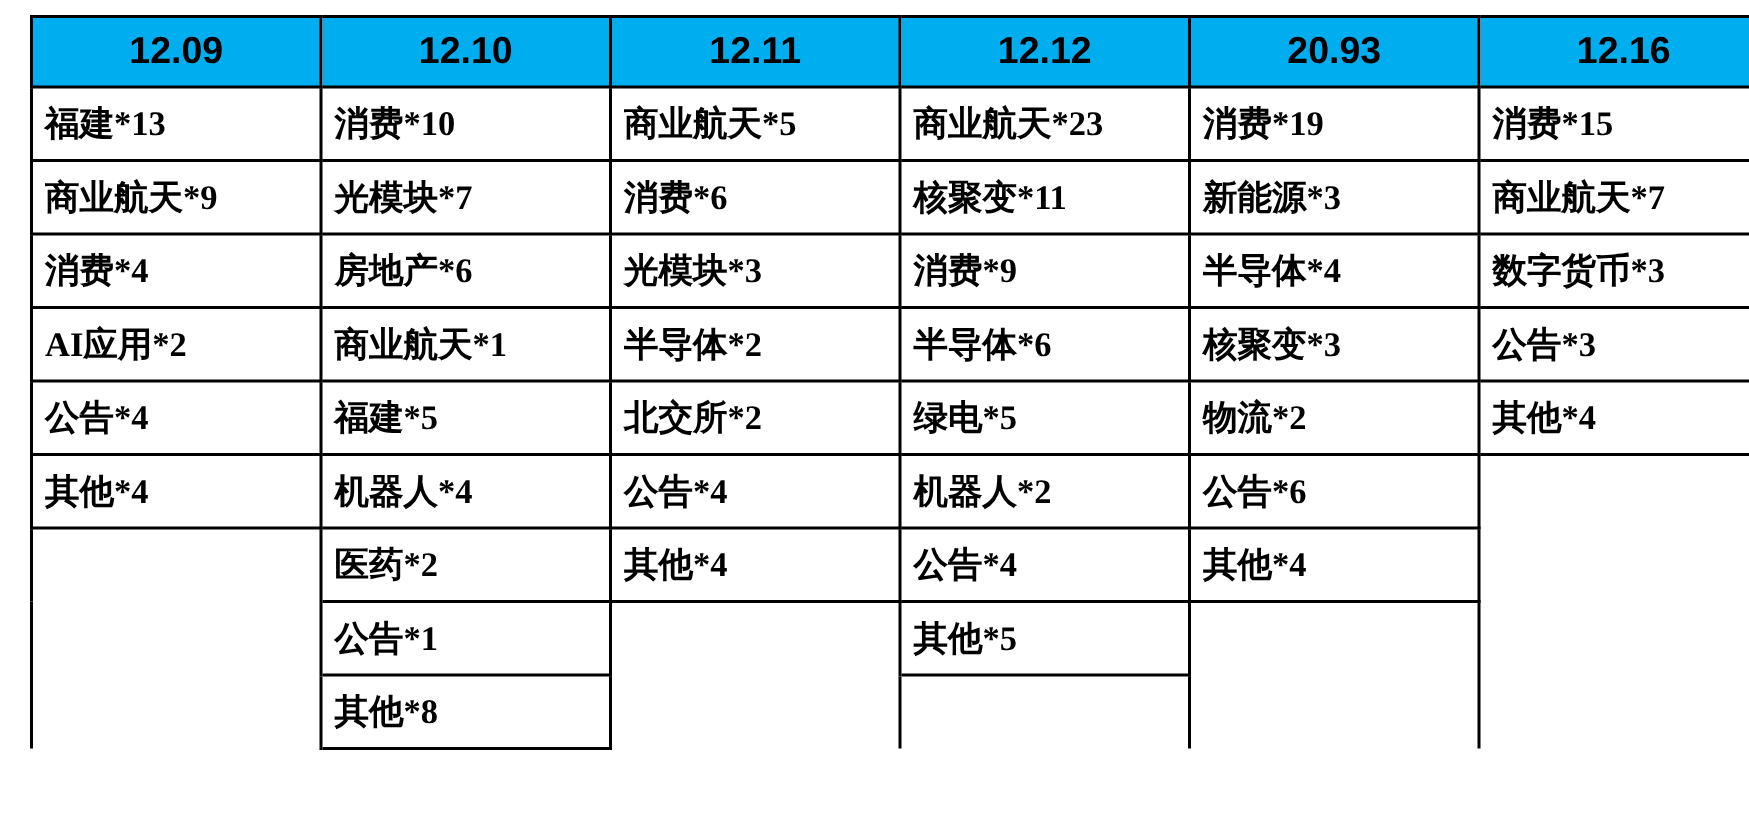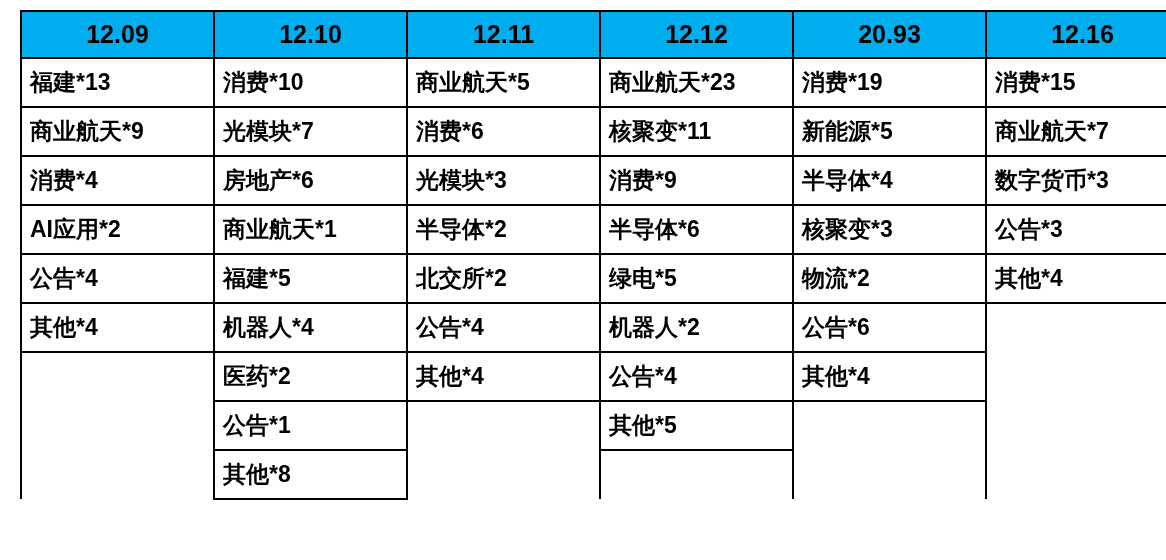--- a/index.html
+++ b/index.html
@@ -39,20 +39,21 @@
     overflow: hidden;
   }
   table.grid th {
     background: #00AEEF;
     text-align: center;
     font-size: 25px;
     height: 45px;
   }
   table.grid td {
     text-align: left;
+    font-family: Liberation Serif, serif;
   }
   table.grid td.empty {
     border-left: 2px solid #000000;
     border-right: 2px solid #000000;
     border-top: none;
     border-bottom: none;
   }
   table.grid tr.last td.empty {
     border-bottom: none;
   }
@@ -87,21 +88,21 @@
           <td>商业航天*5</td>
           <td>商业航天*23</td>
           <td>消费*19</td>
           <td>消费*15</td>
         </tr>
         <tr>
           <td>商业航天*9</td>
           <td>光模块*7</td>
           <td>消费*6</td>
           <td>核聚变*11</td>
-          <td>新能源*5</td>
+          <td>新能源*3</td>
           <td>商业航天*7</td>
         </tr>
         <tr>
           <td>消费*4</td>
           <td>房地产*6</td>
           <td>光模块*3</td>
           <td>消费*9</td>
           <td>半导体*4</td>
           <td>数字货币*3</td>
         </tr>

